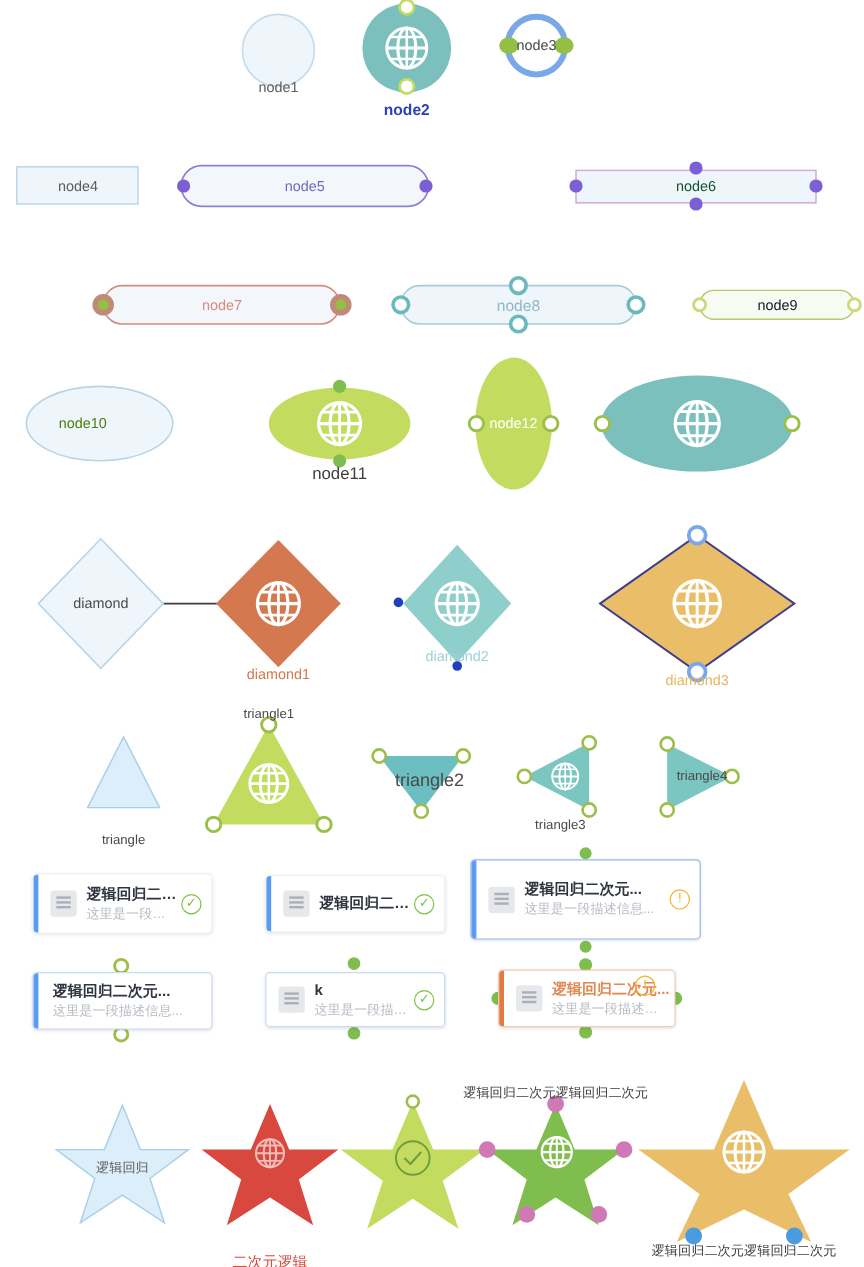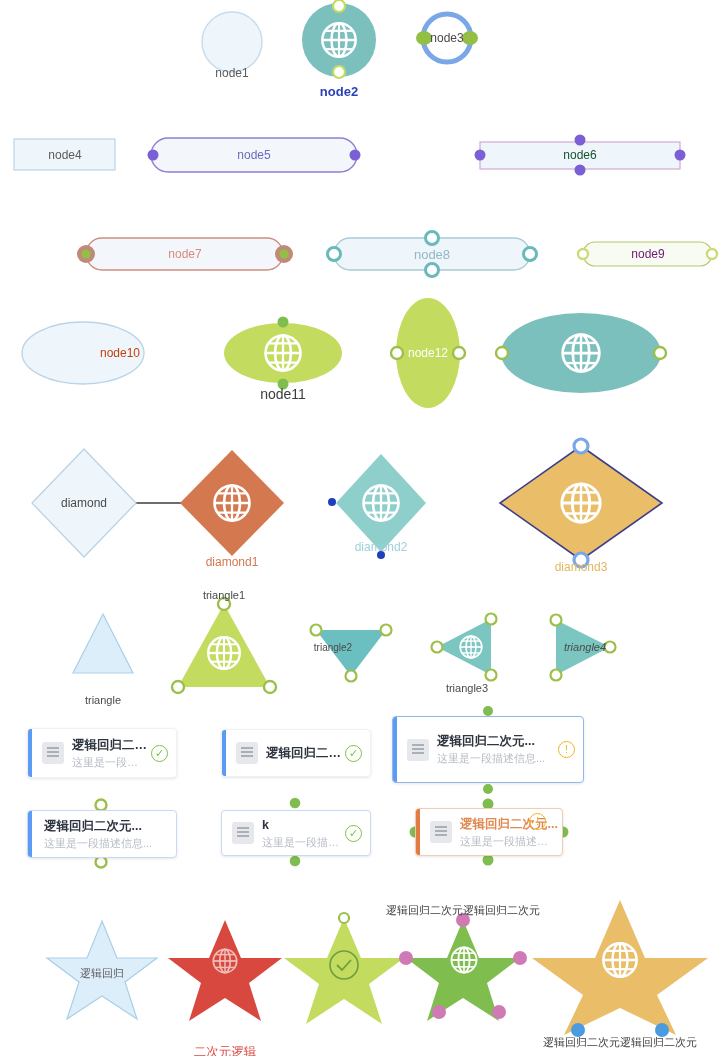--- a/index.html
+++ b/index.html
@@ -193,36 +193,36 @@
   <div class="lbl" style="left:182px;top:66px;width:100px;color:#5c5c5c;">node1</div>
   <div class="lbl" style="left:289px;top:84px;width:100px;color:#2b3fb8;font-size:13px;font-weight:bold;">node2</div>
   <div class="lbl" style="left:397px;top:31px;width:100px;color:#4a4a4a;">node3</div>
 
   <div class="lbl" style="left:15px;top:148px;width:100px;color:#5c5c5c;">node4</div>
   <div class="lbl" style="left:204px;top:148px;width:100px;color:#6b6bbf;">node5</div>
   <div class="lbl" style="left:530px;top:148px;width:100px;color:#14532d;">node6</div>
 
   <div class="lbl" style="left:135px;top:247px;width:100px;color:#d98b7a;">node7</div>
   <div class="lbl" style="left:382px;top:247px;width:100px;color:#8fb9c4;font-size:13px;">node8</div>
-  <div class="lbl" style="left:598px;top:247px;width:100px;color:#701a75;">node9</div>
-
-  <div class="lbl" style="left:40px;top:346px;width:100px;color:#c2410c;text-align:right;">node10</div>
+  <div class="lbl" style="left:598px;top:247px;width:100px;color:#0f172a;">node9</div>
+
+  <div class="lbl" style="left:19px;top:346px;width:100px;color:#4d7c0f;">node10</div>
   <div class="lbl" style="left:233px;top:386px;width:100px;color:#3d3d3d;font-size:14px;">node11</div>
   <div class="lbl" style="left:378px;top:346px;width:100px;color:#ffffff;">node12</div>
 
   <div class="lbl" style="left:34px;top:496px;width:100px;color:#4a4a4a;">diamond</div>
   <div class="lbl" style="left:182px;top:555px;width:100px;color:#d4794f;">diamond1</div>
   <div class="lbl" style="left:331px;top:540px;width:100px;color:#9fd0da;">diamond2</div>
   <div class="lbl" style="left:531px;top:560px;width:100px;color:#e3b75f;">diamond3</div>
 
   <div class="lbl" style="left:53px;top:676px;width:100px;color:#4a4a4a;font-size:11px;margin-top:18px;">triangle</div>
   <div class="lbl" style="left:174px;top:589px;width:100px;color:#4a4a4a;font-size:11px;">triangle1</div>
-  <div class="lbl" style="left:283px;top:642px;width:100px;color:#4a4a4a;font-size:10px;">triangle2</div>
+  <div class="lbl" style="left:308px;top:642px;width:100px;color:#4a4a4a;font-size:15px;">triangle2</div>
   <div class="lbl" style="left:417px;top:682px;width:100px;color:#4a4a4a;font-size:11px;">triangle3</div>
-  <div class="lbl" style="left:535px;top:641px;width:100px;color:#4a4a4a;font-size:11px;font-style:italic;">triangle4</div>
+  <div class="lbl" style="left:535px;top:641px;width:100px;color:#4a4a4a;font-size:11px;">triangle4</div>
 
   <div class="lbl" style="left:52px;top:966px;width:100px;color:#5c5c5c;font-size:11px;">逻辑回归</div>
   <div class="lbl" style="left:175px;top:1005px;width:100px;color:#d9483f;font-size:12.5px;margin-top:39px;">二次元逻辑</div>
   <div class="lbl" style="left:383px;top:903px;width:160px;color:#3d3d3d;font-size:11px;">逻辑回归二次元逻辑回归二次元</div>
   <div class="lbl" style="left:540px;top:1035px;width:160px;color:#3d3d3d;font-size:11px;">逻辑回归二次元逻辑回归二次元</div>
 </div>
 
 <div class="card" style="left:27px;top:728px;width:150px;height:50px;border-color:#eef2f7;">
   <div class="bar" style="background:#5b9bf3;"></div>
   <div class="ico"></div>

